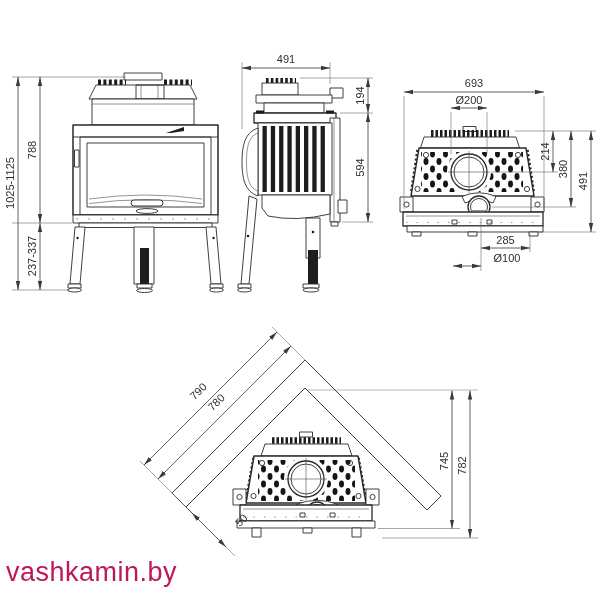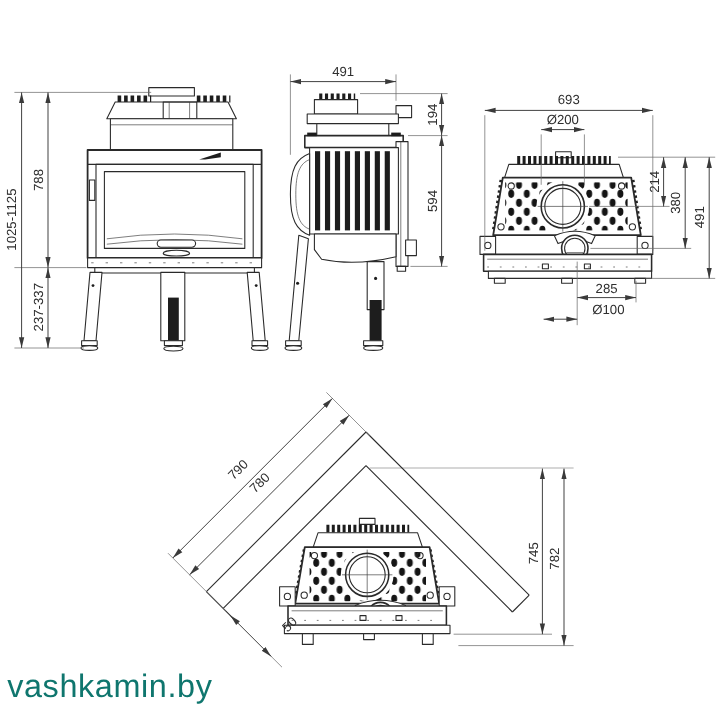--- a/index.html
+++ b/index.html
@@ -13,21 +13,21 @@
   .s2{fill:none;stroke:#2a2a2a;stroke-width:0.9;stroke-linejoin:round;}
   .s2w{fill:#fff;stroke:#2a2a2a;stroke-width:0.9;stroke-linejoin:round;}
   .s3{fill:none;stroke:#3a3a3a;stroke-width:0.55;}
   .dk{fill:#1d1d1d;stroke:none;}
   .teeth{stroke:#1d1d1d;fill:none;}
   .dim{stroke:#3a3a3a;stroke-width:0.8;fill:none;}
   .ext{stroke:#6a6a6a;stroke-width:0.6;fill:none;}
   .gray{stroke:#a9a9a9;stroke-width:0.8;fill:none;}
   .ser{stroke:#222;stroke-width:3.5;stroke-dasharray:2 2.4;fill:none;}
   #watermark{position:absolute;left:6px;top:557px;font-size:27px;letter-spacing:0.5px;
-             color:#0f766e;}
+             color:#be185d;}
 </style>
 </head>
 <body>
 
 <div id="stage">
 <svg width="600" height="600" viewBox="0 0 600 600">
   <defs>
     <marker id="ae" markerWidth="10" markerHeight="8" refX="9" refY="4" orient="auto" markerUnits="userSpaceOnUse">
       <path d="M0,1.8 L9,4 L0,6.2 Z" fill="#3a3a3a"></path>
     </marker>

